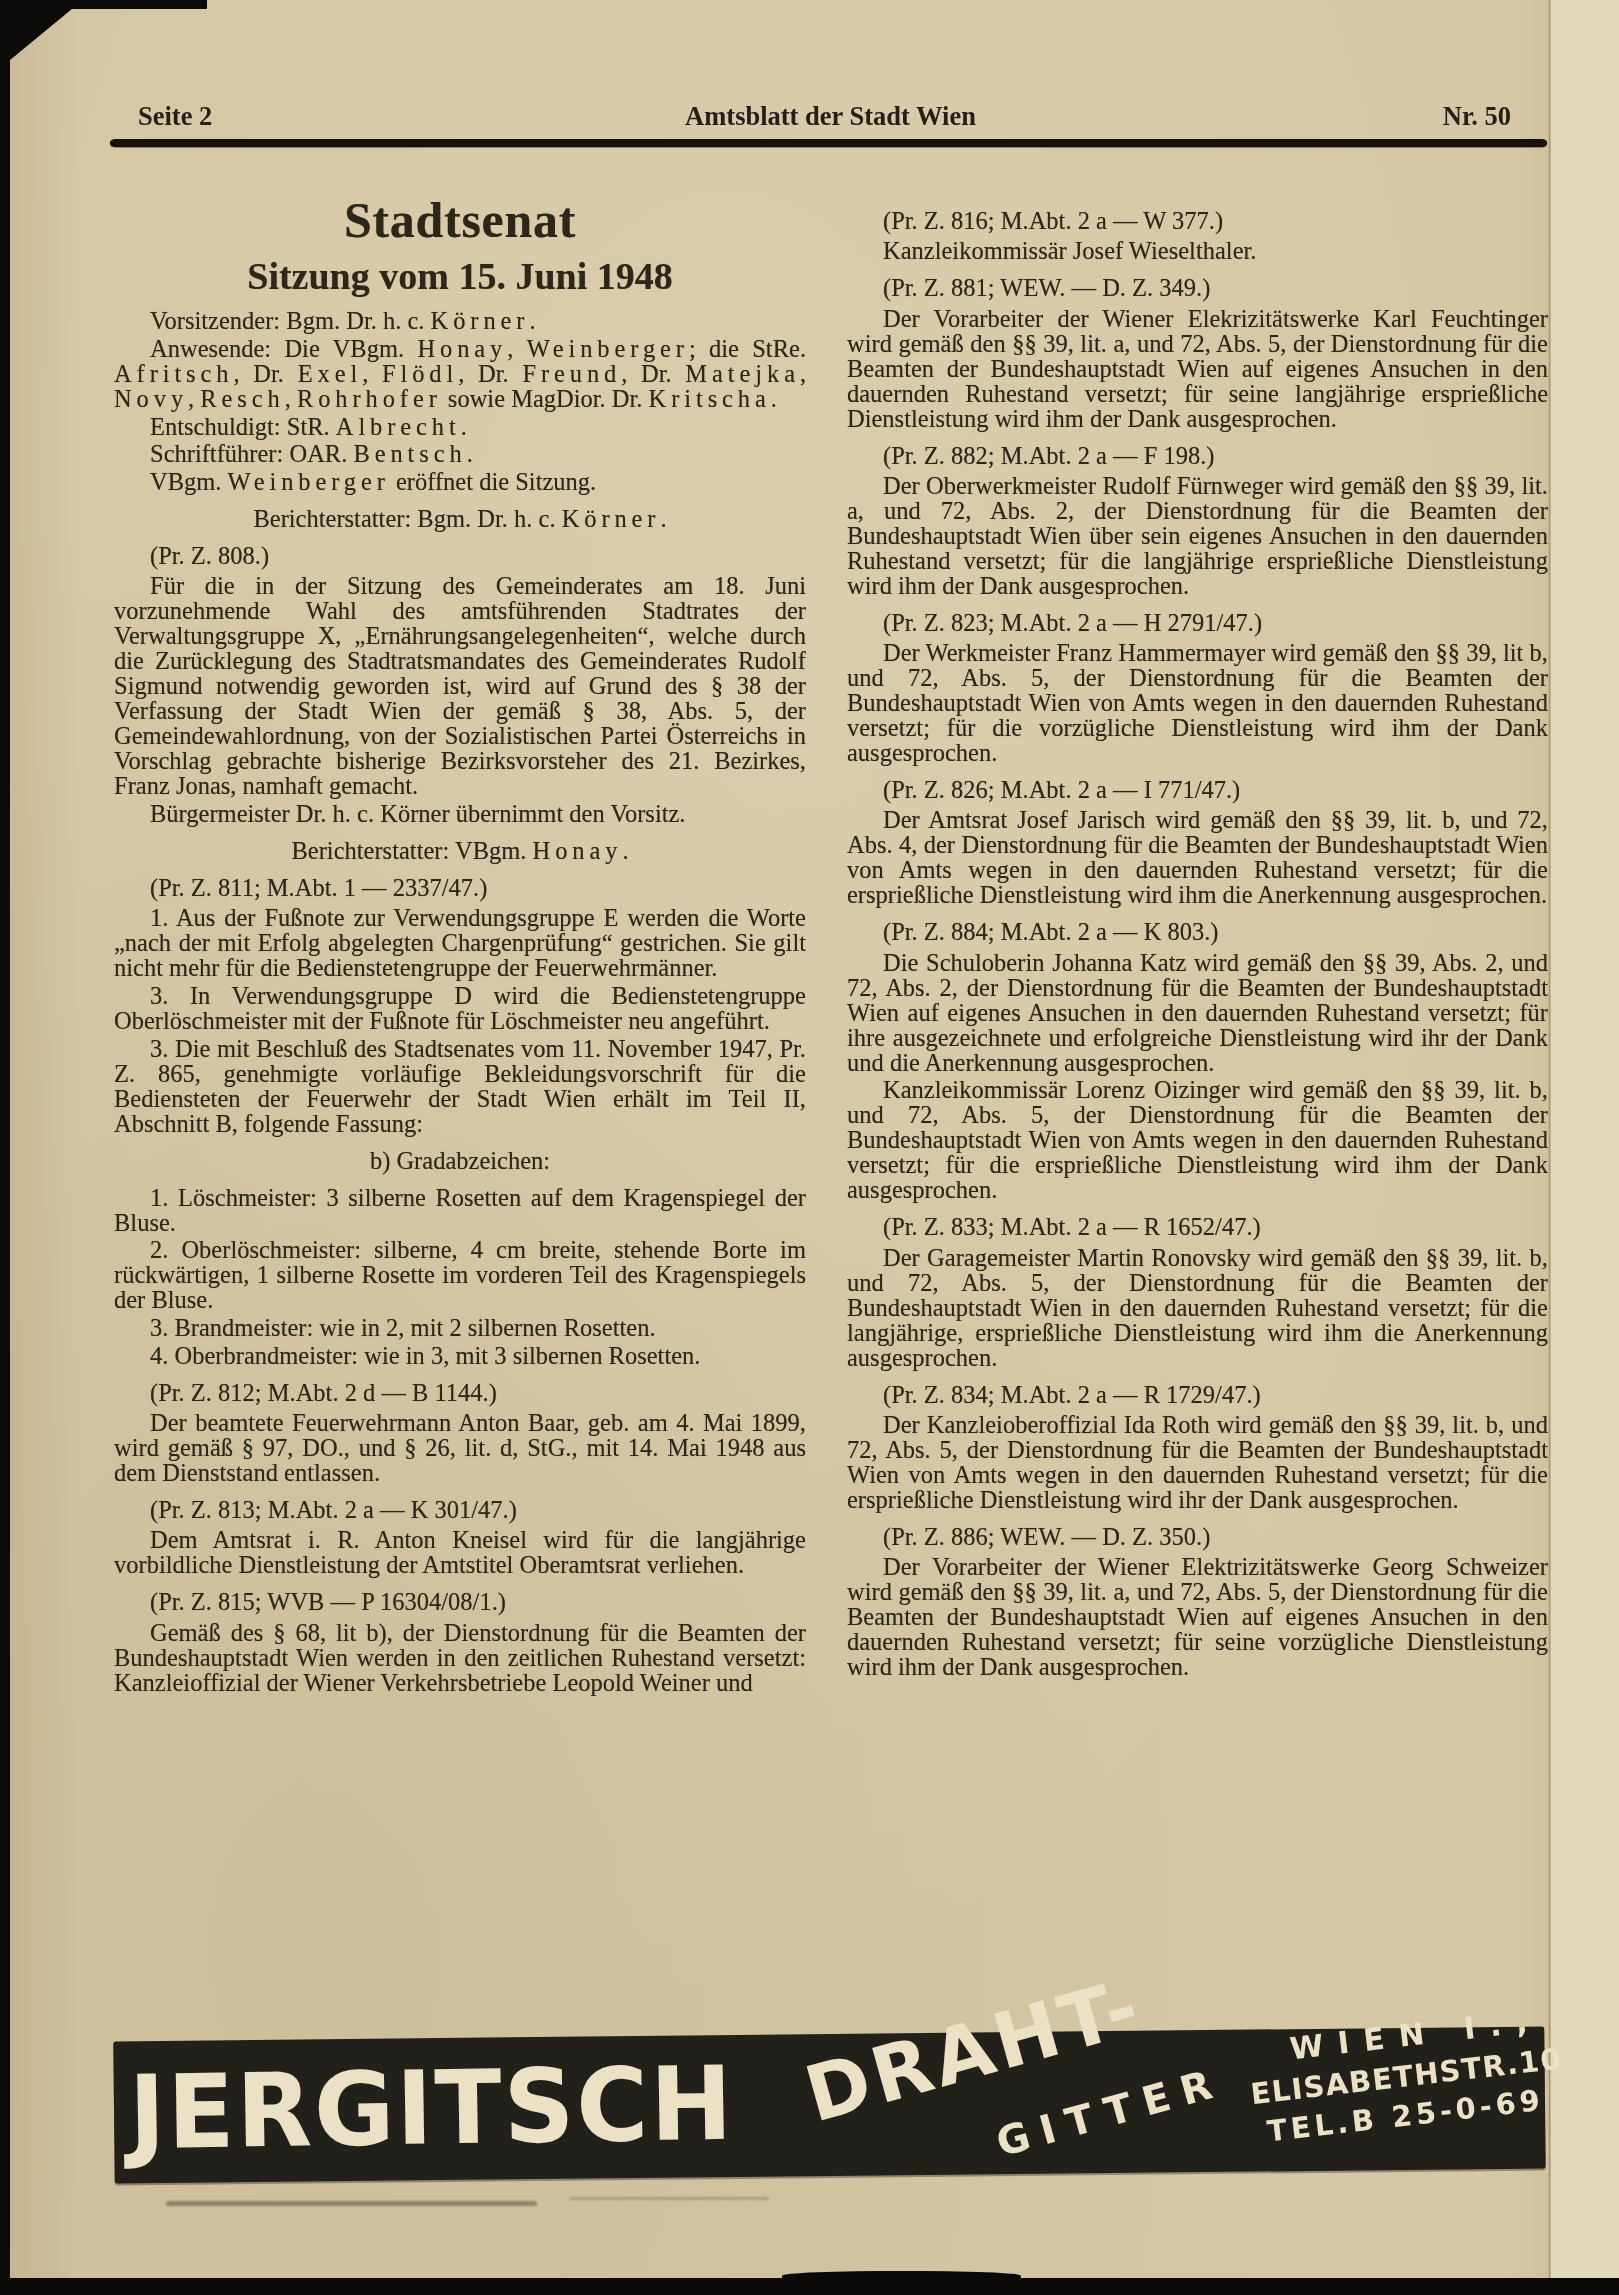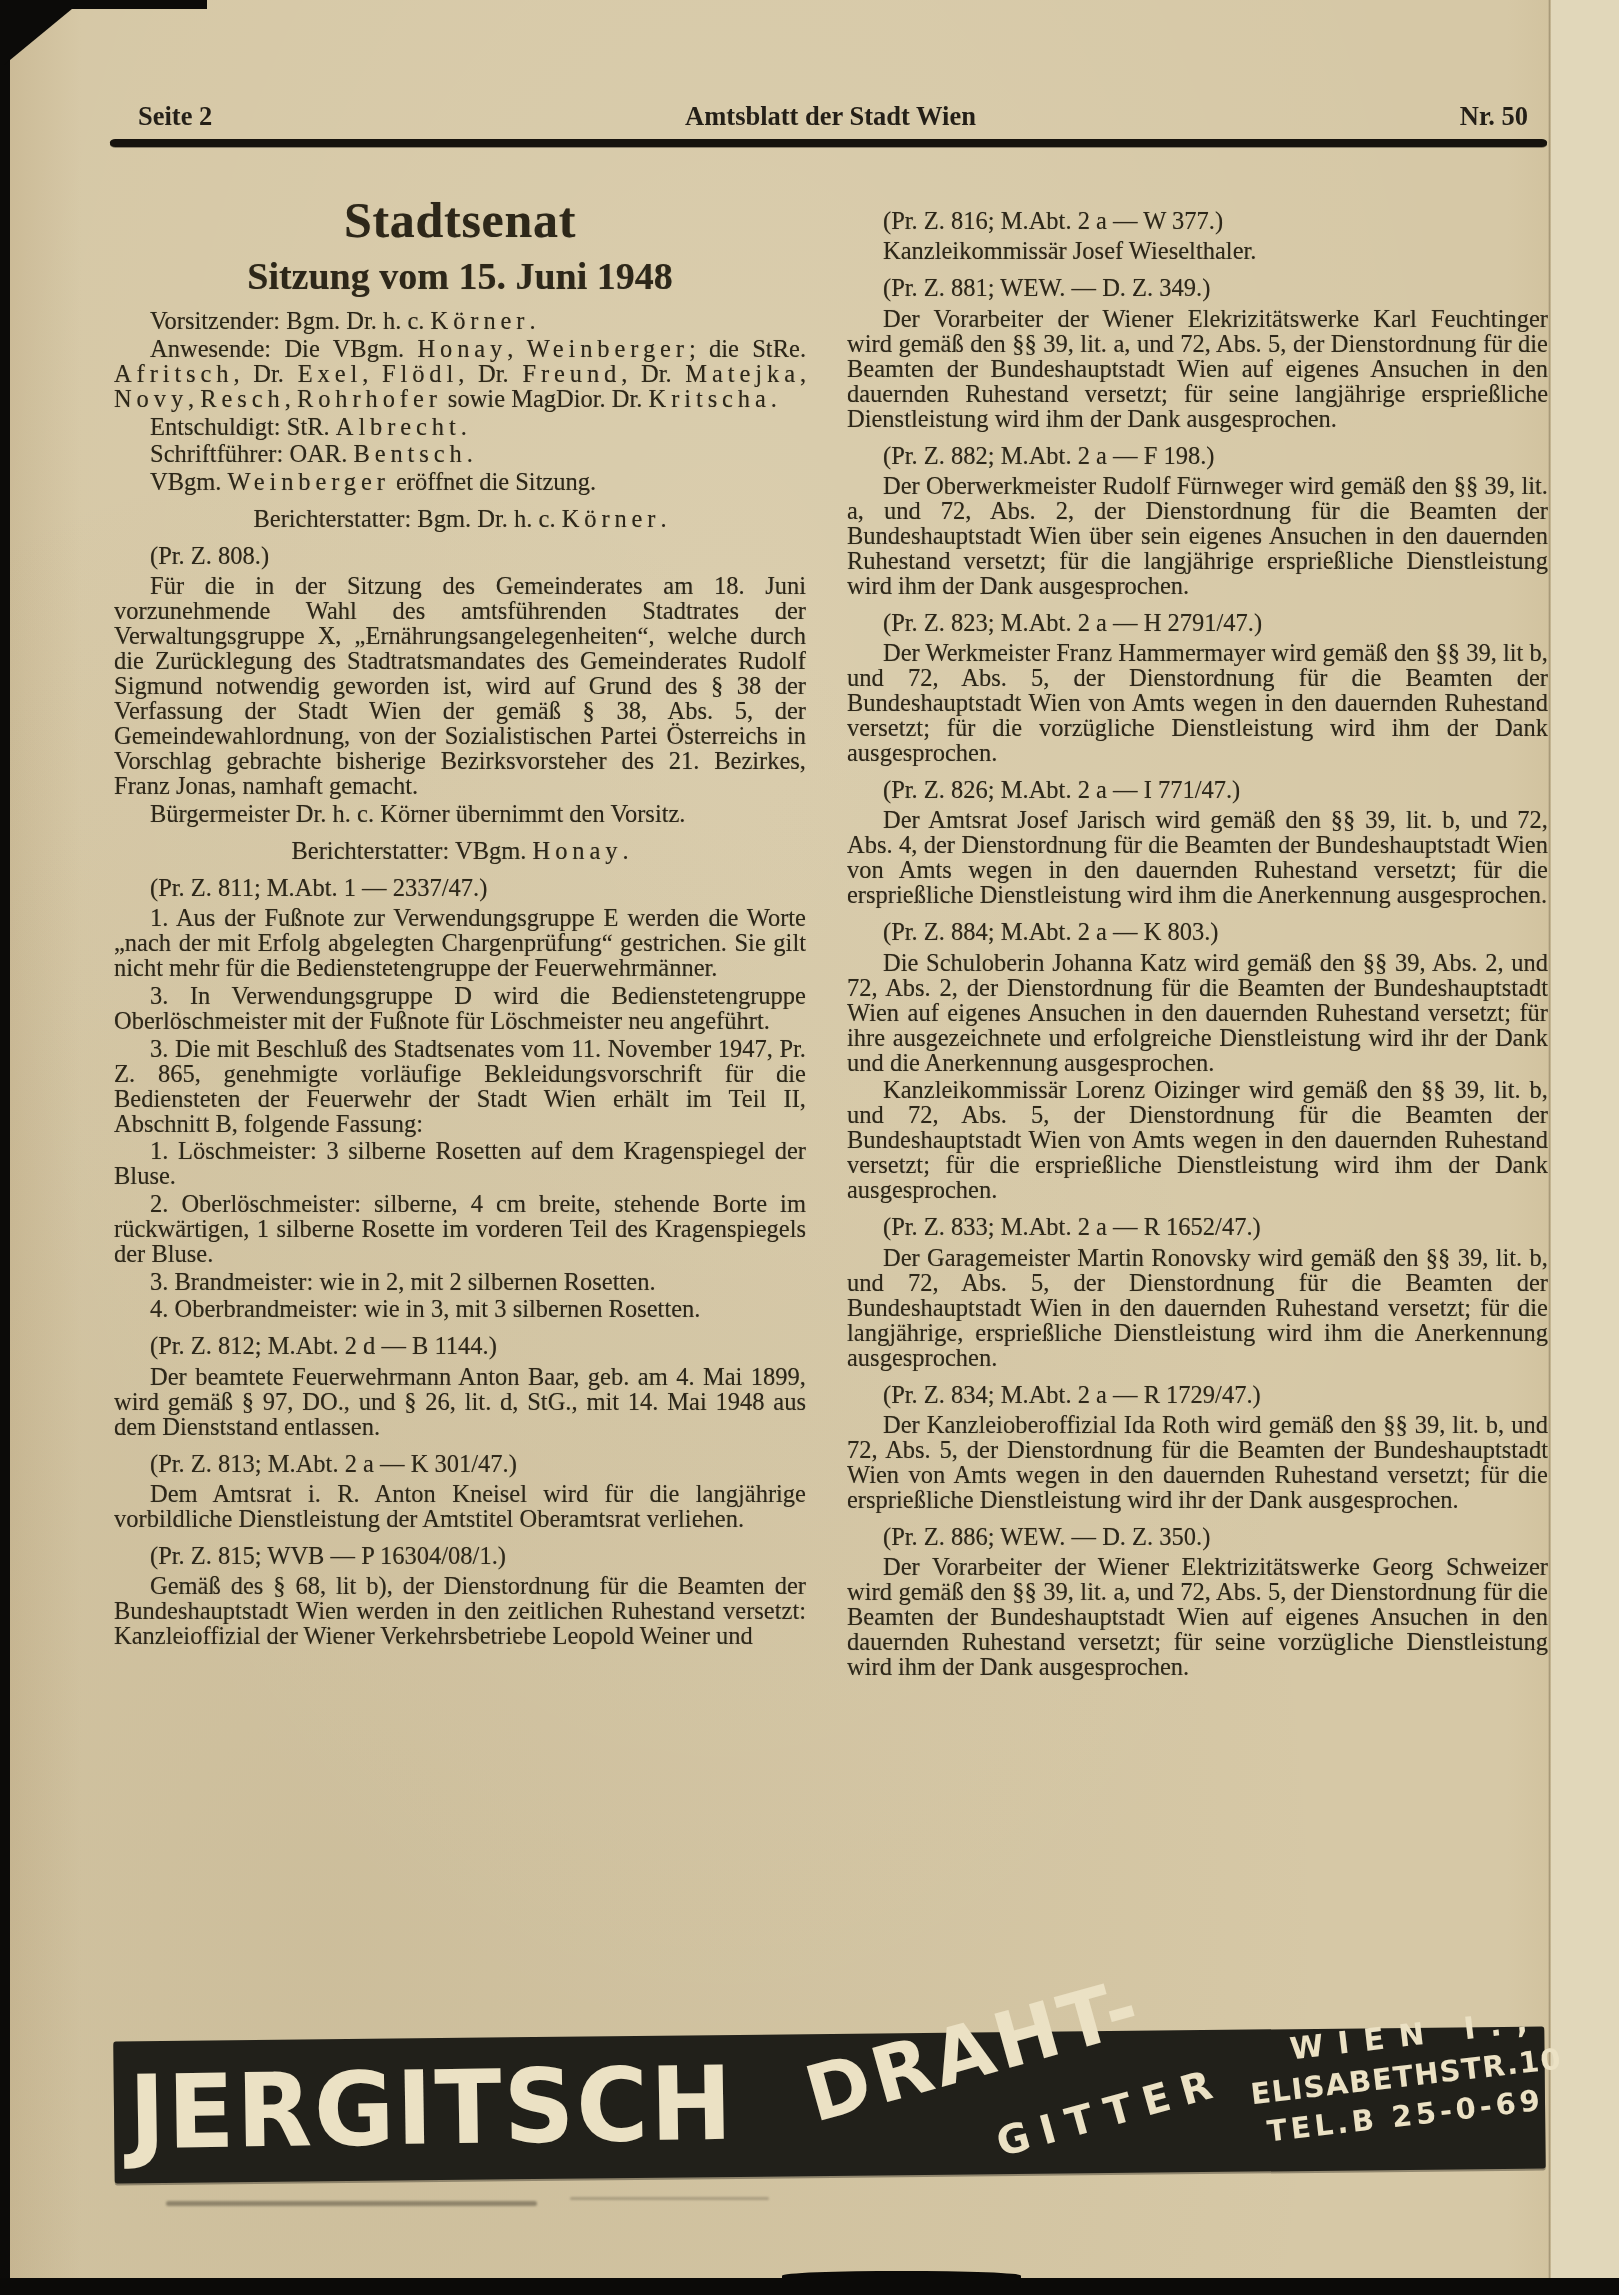--- a/index.html
+++ b/index.html
@@ -21,21 +21,21 @@
   .edge-left{position:absolute;left:0;top:0;bottom:0;width:10px;background:#0c0b09;}
   .edge-top{position:absolute;left:0;top:0;width:207px;height:8.6px;background:#0c0b09;}
   .edge-corner{position:absolute;left:4px;top:4px;width:74px;height:61px;background:#0c0b09;clip-path:polygon(0 0,100% 0,0 100%);}
   .edge-bottom{position:absolute;left:0;right:0;bottom:0;height:17px;background:#0b0a08;}
   .edge-bottom::before{content:"";position:absolute;left:782px;top:-6.6px;width:239px;height:9.3px;background:#0b0a08;border-radius:55% 55% 0 0;}
 
   
   .hdr{color:#241f17;font-weight:bold;font-size:26.5px;line-height:29px;text-align:right;}
   .hdr-left{position:absolute;left:138px;top:102px;}
   .hdr-center{position:absolute;left:113px;top:102px;width:1435px;text-align:center;}
-  .hdr-right{position:absolute;right:92px;top:102px;}
+  .hdr-right{position:absolute;right:109px;top:102px;}
   .hdr-rule{position:absolute;left:110px;top:139px;width:1437px;height:8px;background:#16130e;border-radius:5.3px/3.3px;box-shadow:0 0.7px 0 rgba(22,19,14,.5);}
 
   
   .col{position:absolute;color:#2d2719;font-size:24.5px;line-height:25px;
        text-shadow:0 0 0.7px rgba(45,39,25,0.45);}
   .col-left{left:114px;top:190px;width:692px;height:1836px;overflow:hidden;}
   .col-right{left:847px;top:196px;width:701px;height:1836px;overflow:hidden;}
   .blk{margin:0;}
   .blk.p{text-align:justify;text-indent:36px;margin:0 0 2.7px;}
   .blk.ref{text-indent:36px;margin:12px 0 5.3px;}
@@ -84,20 +84,21 @@
       <div class="blk p"><span>VBgm. </span><span class="sp">Weinberger</span><span> eröffnet die Sitzung.</span></div>
       <div class="blk center"><span>Berichterstatter: Bgm. Dr. h. c. </span><span class="sp">Körner</span><span>.</span></div>
       <div class="blk ref"><span>(Pr. Z. 808.)</span></div>
       <div class="blk p"><span>Für die in der Sitzung des Gemeinderates am 18. Juni vorzunehmende Wahl des amtsführenden Stadtrates der Verwaltungsgruppe X, „Ernährungsangelegenheiten“, welche durch die Zurücklegung des Stadtratsmandates des Gemeinderates Rudolf Sigmund notwendig geworden ist, wird auf Grund des § 38 der Verfassung der Stadt Wien der gemäß § 38, Abs. 5, der Gemeindewahlordnung, von der Sozialistischen Partei Österreichs in Vorschlag gebrachte bisherige Bezirksvorsteher des 21. Bezirkes, Franz Jonas, namhaft gemacht.</span></div>
       <div class="blk p"><span>Bürgermeister Dr. h. c. Körner übernimmt den Vorsitz.</span></div>
       <div class="blk center"><span>Berichterstatter: VBgm. </span><span class="sp">Honay</span><span>.</span></div>
       <div class="blk ref"><span>(Pr. Z. 811; M.Abt. 1 — 2337/47.)</span></div>
       <div class="blk p"><span>1. Aus der Fußnote zur Verwendungsgruppe E werden die Worte „nach der mit Erfolg abgelegten Chargenprüfung“ gestrichen. Sie gilt nicht mehr für die Bedienstetengruppe der Feuerwehrmänner.</span></div>
       <div class="blk p"><span>3. In Verwendungsgruppe D wird die Bedienstetengruppe Oberlöschmeister mit der Fußnote für Löschmeister neu angeführt.</span></div>
       <div class="blk p"><span>3. Die mit Beschluß des Stadtsenates vom 11. November 1947, Pr. Z. 865, genehmigte vorläufige Bekleidungsvorschrift für die Bediensteten der Feuerwehr der Stadt Wien erhält im Teil II, Abschnitt B, folgende Fassung:</span></div>
+      <div class="blk center"><span>b) Gradabzeichen:</span></div>
       <div class="blk p"><span>1. Löschmeister: 3 silberne Rosetten auf dem Kragenspiegel der Bluse.</span></div>
       <div class="blk p"><span>2. Oberlöschmeister: silberne, 4 cm breite, stehende Borte im rückwärtigen, 1 silberne Rosette im vorderen Teil des Kragenspiegels der Bluse.</span></div>
       <div class="blk p"><span>3. Brandmeister: wie in 2, mit 2 silbernen Rosetten.</span></div>
       <div class="blk p"><span>4. Oberbrandmeister: wie in 3, mit 3 silbernen Rosetten.</span></div>
       <div class="blk ref"><span>(Pr. Z. 812; M.Abt. 2 d — B 1144.)</span></div>
       <div class="blk p"><span>Der beamtete Feuerwehrmann Anton Baar, geb. am 4. Mai 1899, wird gemäß § 97, DO., und § 26, lit. d, StG., mit 14. Mai 1948 aus dem Dienststand entlassen.</span></div>
       <div class="blk ref"><span>(Pr. Z. 813; M.Abt. 2 a — K 301/47.)</span></div>
       <div class="blk p"><span>Dem Amtsrat i. R. Anton Kneisel wird für die langjährige vorbildliche Dienstleistung der Amtstitel Oberamtsrat verliehen.</span></div>
       <div class="blk ref"><span>(Pr. Z. 815; WVB — P 16304/08/1.)</span></div>
       <div class="blk p"><span>Gemäß des § 68, lit b), der Dienstordnung für die Beamten der Bundeshauptstadt Wien werden in den zeitlichen Ruhestand versetzt: Kanzleioffizial der Wiener Verkehrsbetriebe Leopold Weiner und</span></div>

